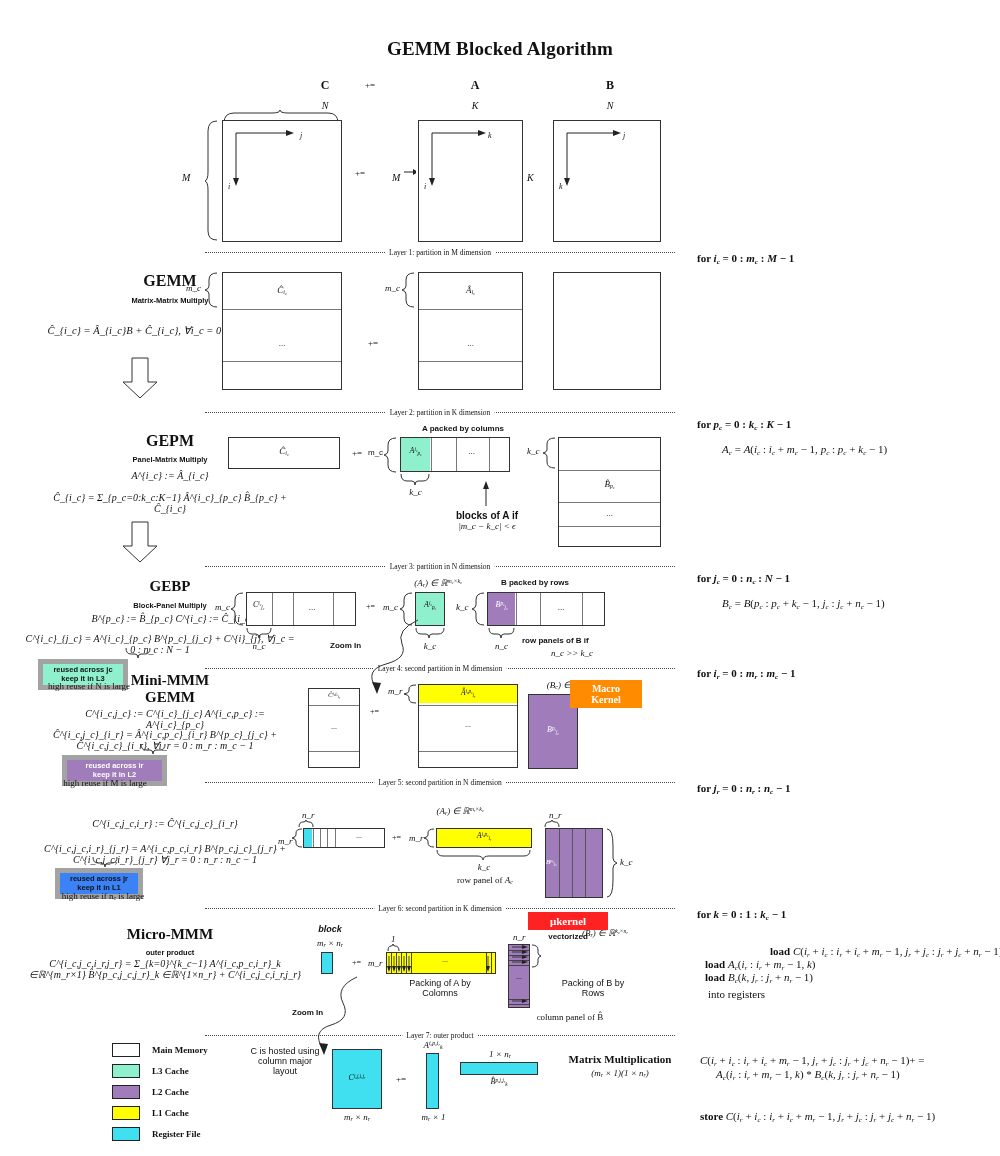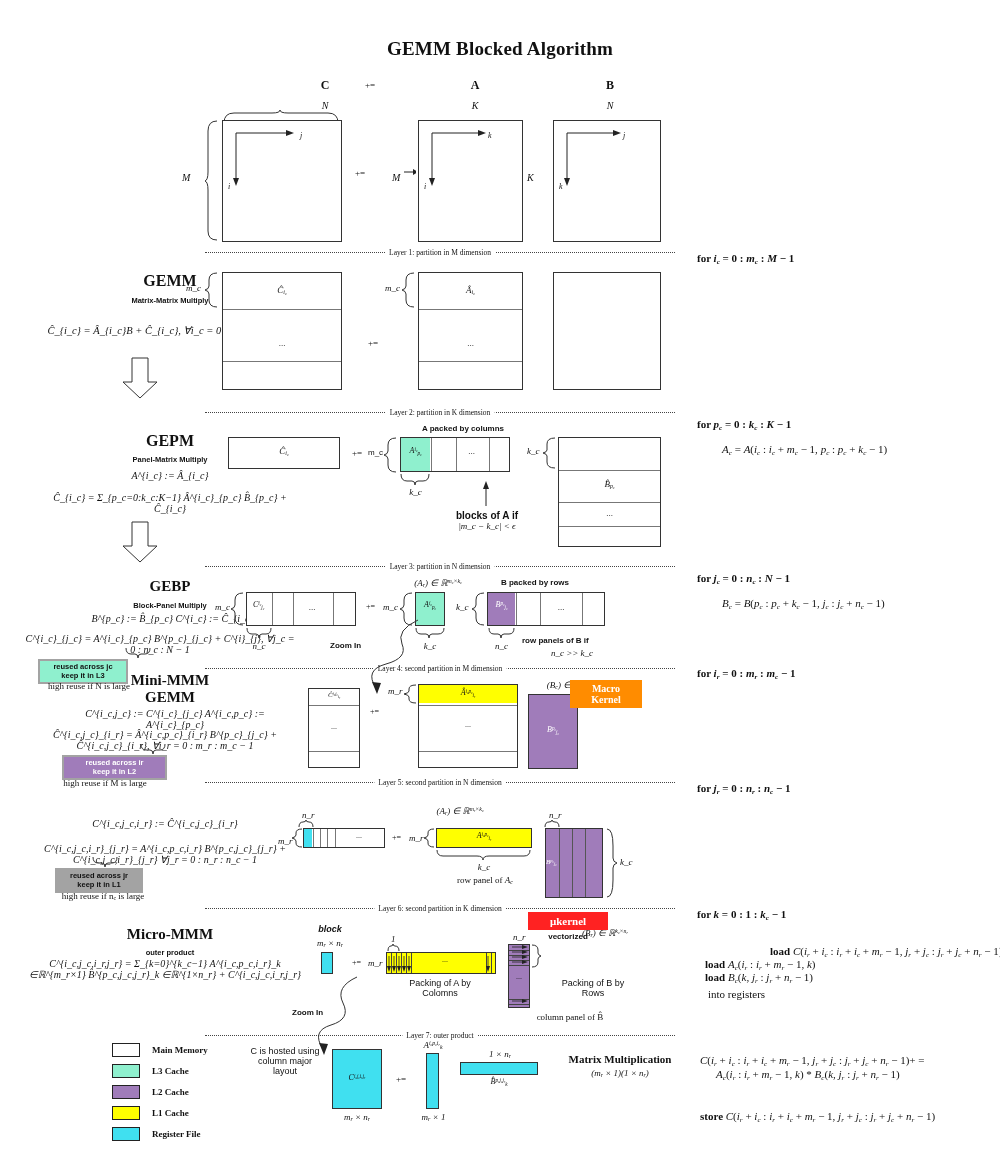--- a/index.html
+++ b/index.html
@@ -47,26 +47,26 @@
   .c-main { background:#ffffff; }
   .c-l3   { background:#8ff0ce; }
   .c-l2   { background:#a07cba; }
   .c-l1   { background:#ffff00; }
   .c-reg  { background:#40e0f0; }
 
   
   .tag {
     position: absolute; font-family:"Liberation Sans", sans-serif;
     font-size: 7.5px; font-weight: bold; text-align: center;
-    border: 2px solid #a3a3a3; line-height: 1.25; padding: 1px 3px;
+    border: 5px solid #a3a3a3; line-height: 1.25; padding: 1px 3px;
     white-space: pre-line;
   }
   .tag-l3 { background:#8ff0ce; }
   .tag-l2 { background:#a07cba; color:#fff; }
-  .tag-l1 { background:#a3a3a3; }
+  .tag-l1 { background:#3b82f6; }
 
   .kernel-badge {
     position:absolute; font-family:"Liberation Serif", serif;
     font-weight:bold; font-size:10px; color:#fff; padding:3px 8px;
     text-align:center;
   }
   .badge-macro { background:#ff8c00; }
   .badge-micro { background:#ff2222; }
 
   .stage-name { position:absolute; font-weight:bold; text-align:center; }

